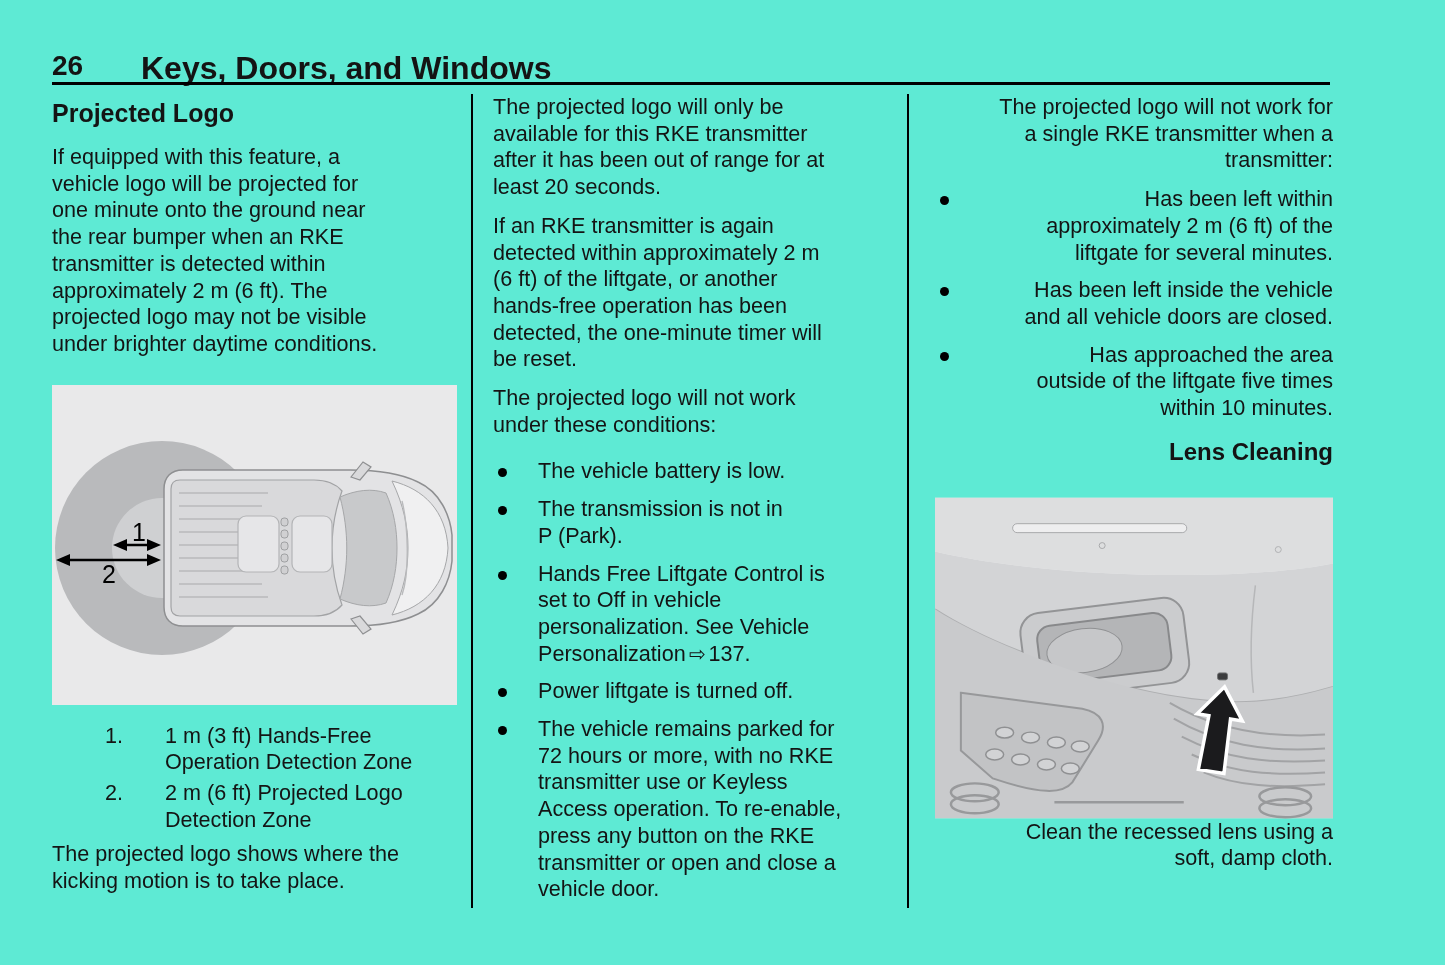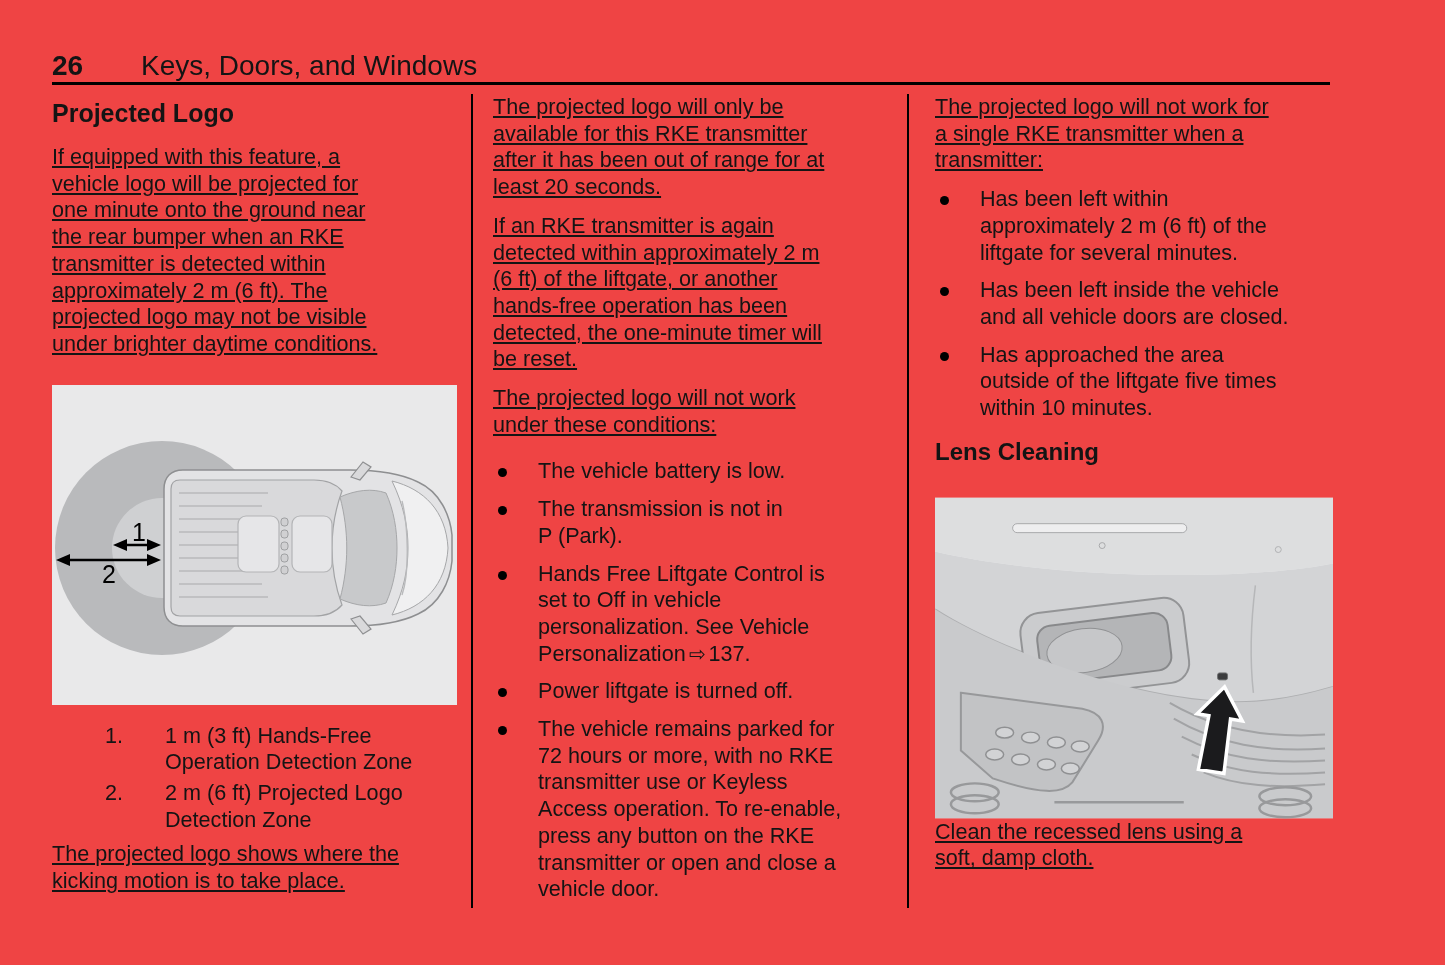--- a/index.html
+++ b/index.html
@@ -1,35 +1,35 @@
 <!DOCTYPE html>
 <html><head>
 <meta charset="utf-8">
 <style>
   html,body{margin:0;padding:0;background:#ffffff;}
   .page{
-    position:relative;width:1445px;height:965px;background:#ef4444;
+    position:relative;width:1445px;height:965px;background:#5eead4;
     color:#141414;font-family:"Liberation Sans","DejaVu Sans",sans-serif;
     overflow:hidden;
   }
   
   .hdr-num{position:absolute;left:52px;top:50px;font-size:28px;font-weight:bold;}
-  .hdr-title{position:absolute;left:141px;top:50px;font-size:28px;font-weight:normal;}
+  .hdr-title{position:absolute;left:141px;top:50px;font-size:32px;font-weight:bold;}
   .hdr-rule{position:absolute;left:52px;top:82px;width:1278px;height:3px;background:#000;}
   .divider{position:absolute;top:94px;height:814px;width:2px;background:#000;}
   .d1{left:471px;} .d2{left:907px;}
   
   .col{position:absolute;top:94px;font-size:21.6px;line-height:26.7px;}
   .col1{left:52px;width:406px;}
   .col2{left:493px;width:400px;}
-  .col3{left:935px;width:398px;}
+  .col3{left:935px;width:398px;text-align:right;}
   .col h2{font-size:25px;line-height:28px;font-weight:bold;margin:5px 0 17px 0;}
   .col h3{font-size:24px;line-height:28px;font-weight:bold;margin:16px 0 4px 0;}
   .t{white-space:pre-line;}
-  p.t{margin:0 0 12px 0;text-decoration:underline;}
+  p.t{margin:0 0 12px 0;}
   
   .olrow{display:flex;padding-left:53px;margin:0 0 4px 0;}
   .olrow .num{width:40px;flex:none;}
   .olrow .txt{flex:1;margin-left:20px;}
   
   .bul{display:flex;margin:0 0 11px 0;}
   .bul .dotcell{width:40px;flex:none;padding-left:5px;}
   .bullet-dot{display:block;width:9px;height:9px;border-radius:50%;background:#000;margin-top:10px;}
   .bul .txt{flex:1;}
   .it{}

